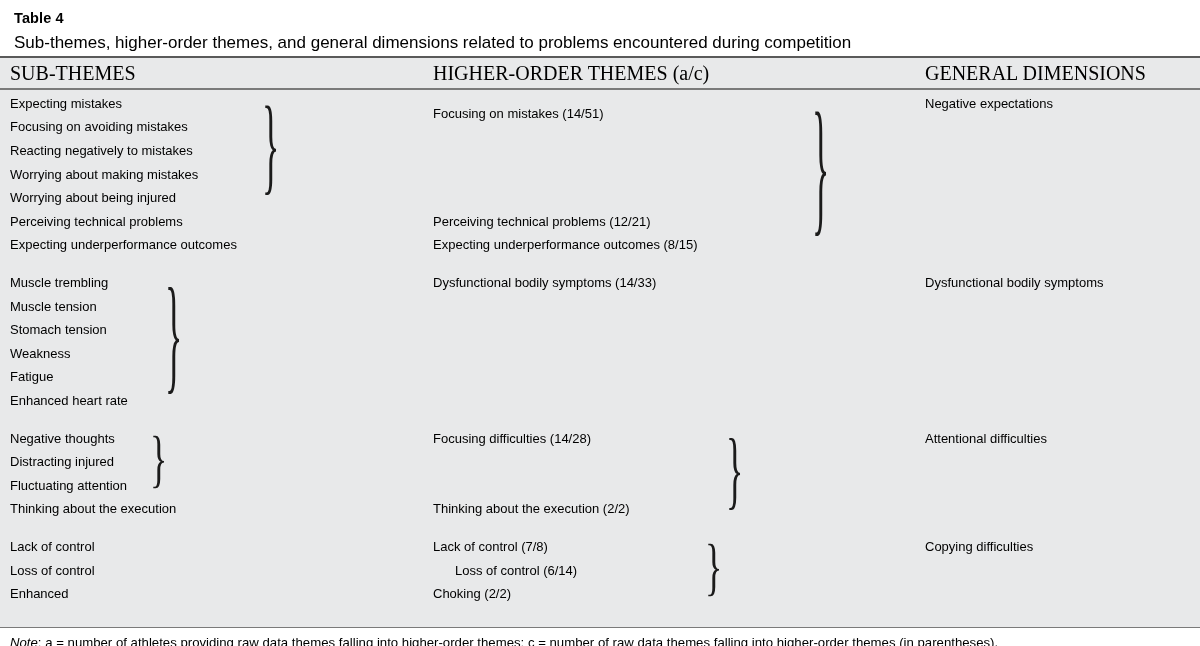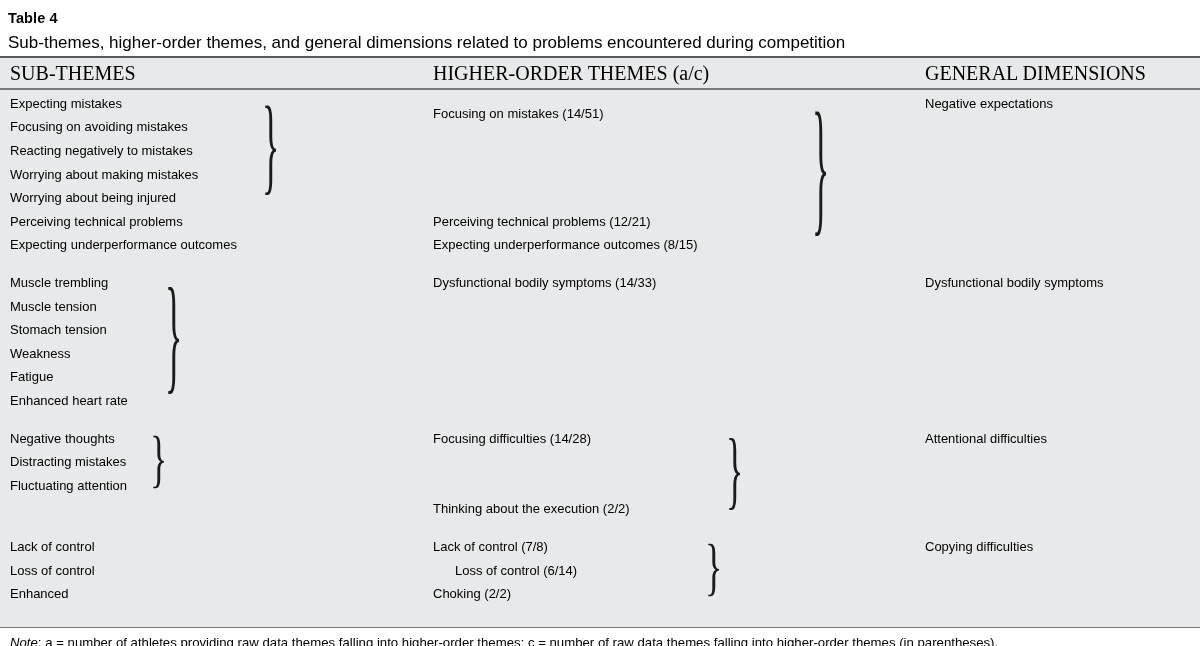--- a/index.html
+++ b/index.html
@@ -15,21 +15,21 @@
   }
 
   .table-wrap {
     width: 1200px;
     padding: 0;
     position: relative;
   }
 
   
   .caption-block {
-    padding: 9px 10px 2px 8px;
+    padding: 9px 10px 2px 14px;
     background: #ffffff;
   }
   .table-number {
     font-family: "Liberation Sans", "DejaVu Sans", sans-serif;
     font-weight: bold;
     font-size: 14.5px;
     line-height: 1.35;
     letter-spacing: 0.1px;
   }
   .table-title {
@@ -140,22 +140,23 @@
       <div class="row-text" style="left: 925px; top: 2px;">Negative expectations</div>
       <div class="row-text" style="left: 10px; top: 181.2px;">Muscle trembling</div>
       <div class="row-text" style="left: 10px; top: 204.8px;">Muscle tension</div>
       <div class="row-text" style="left: 10px; top: 228.4px;">Stomach tension</div>
       <div class="row-text" style="left: 10px; top: 252px;">Weakness</div>
       <div class="row-text" style="left: 10px; top: 275.6px;">Fatigue</div>
       <div class="row-text" style="left: 10px; top: 299.2px;">Enhanced heart rate</div>
       <div class="row-text" style="left: 433px; top: 181.2px;">Dysfunctional bodily symptoms (14/33)</div>
       <div class="row-text" style="left: 925px; top: 181.2px;">Dysfunctional bodily symptoms</div>
       <div class="row-text" style="left: 10px; top: 336.8px;">Negative thoughts</div>
-      <div class="row-text" style="left: 10px; top: 360.4px;">Distracting mistakes</div>
+      <div class="row-text" style="left: 10px; top: 360.4px;">Distracting injured</div>
       <div class="row-text" style="left: 10px; top: 384px;">Fluctuating attention</div>
+      <div class="row-text" style="left: 10px; top: 407.6px;">Thinking about the execution</div>
       <div class="row-text" style="left: 433px; top: 336.8px;">Focusing difficulties (14/28)</div>
       <div class="row-text" style="left: 433px; top: 407.6px;">Thinking about the execution (2/2)</div>
       <div class="row-text" style="left: 925px; top: 336.8px;">Attentional difficulties</div>
       <div class="row-text" style="left: 10px; top: 445.2px;">Lack of control</div>
       <div class="row-text" style="left: 10px; top: 468.8px;">Loss of control</div>
       <div class="row-text" style="left: 10px; top: 492.4px;">Enhanced</div>
       <div class="row-text" style="left: 433px; top: 445.2px;">Lack of control (7/8)</div>
       <div class="row-text" style="left: 433px; top: 468.8px; margin-left: 22px;">Loss of control (6/14)</div>
       <div class="row-text" style="left: 433px; top: 492.4px;">Choking (2/2)</div>
       <div class="row-text" style="left: 925px; top: 445.2px;">Copying difficulties</div>

